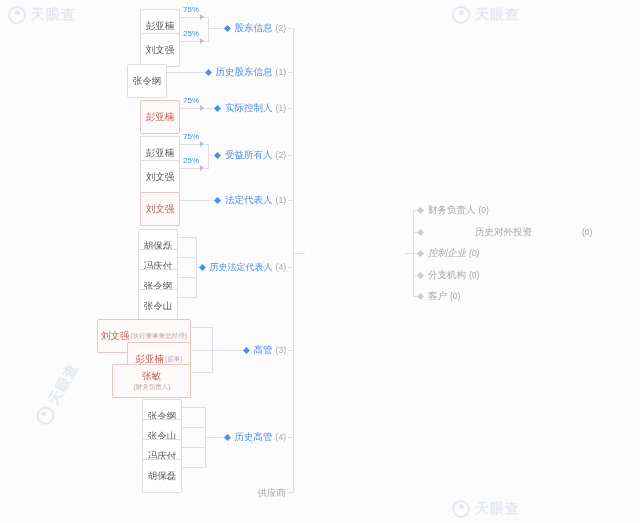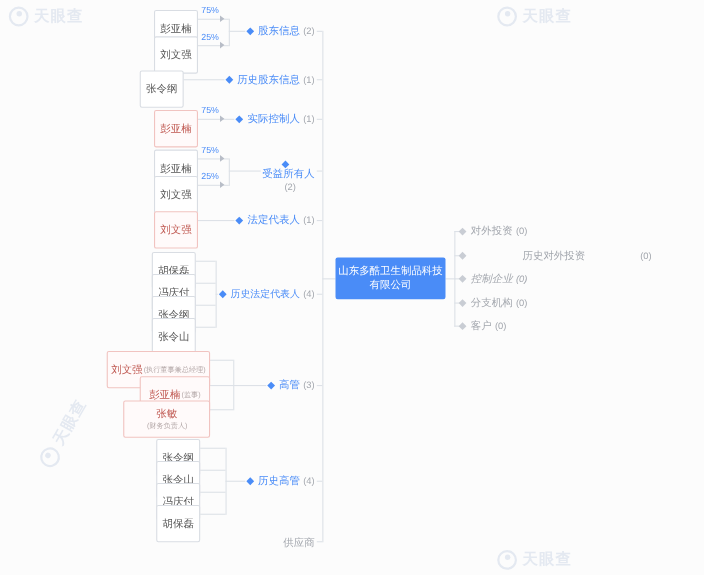--- a/index.html
+++ b/index.html
@@ -106,21 +106,21 @@
   <span class="arr" style="left:200px;top:141px;"></span>
   <span class="arr" style="left:200px;top:165px;"></span>
   <div class="nbox" style="left:140px;top:136px;width:40px;">
     <span>彭亚楠</span>
   </div>
   <span class="pct" style="left:183px;top:133px;">75%</span>
   <div class="nbox" style="left:140px;top:160px;width:40px;">
     <span>刘文强</span>
   </div>
   <span class="pct" style="left:183px;top:157px;">25%</span>
-  <div class="llabel" style="right:352px;top:147px;flex-direction:column;">
+  <div class="llabel" style="right:352px;top:147px;">
     <span class="dm"></span>
     <span>受益所有人</span>
     <span class="cnt">(2)</span>
   </div>
 
   <div class="hl" style="left:180px;top:200px;width:113px;"></div>
   <div class="nbox pink" style="left:140px;top:192px;width:40px;">
     <span>刘文强</span>
   </div>
   <div class="llabel" style="right:352px;top:192px;">
@@ -199,36 +199,32 @@
     <span>历史高管</span>
     <span class="cnt">(4)</span>
   </div>
 
   <div class="hl" style="left:284px;top:492px;width:9px;"></div>
   <div class="llabel gray" style="right:352px;top:484px;align-items:flex-end;">
     <span>供应商</span>
   </div>
 
   <div class="hl" style="left:293px;top:253px;width:12px;"></div>
-  <div class="company">
-    <span>山东多酷卫生制品科技</span>
-    <span>有限公司</span>
-  </div>
 
   <div class="hl" style="left:405px;top:253px;width:9px;"></div>
   <div class="vl" style="left:413px;top:210px;height:87px;"></div>
   <div class="hl" style="left:413px;top:210px;width:5px;"></div>
   <div class="hl" style="left:413px;top:232px;width:5px;"></div>
   <div class="hl" style="left:413px;top:253px;width:5px;"></div>
   <div class="hl" style="left:413px;top:275px;width:5px;"></div>
   <div class="hl" style="left:413px;top:296px;width:5px;"></div>
 
   <div class="ritem" style="left:418px;top:202px;">
     <span class="dm gray"></span>
-    <span>对外投资</span>
+    <span>财务负责人</span>
     <span class="cnt">(0)</span>
   </div>
   <div class="ritem" style="left:418px;top:224px;gap:47px;">
     <span class="dm gray"></span>
     <span>历史对外投资</span>
     <span class="cnt">(0)</span>
   </div>
   <div class="ritem" style="left:418px;top:245px;font-style:italic;">
     <span class="dm gray"></span>
     <span>控制企业</span>

